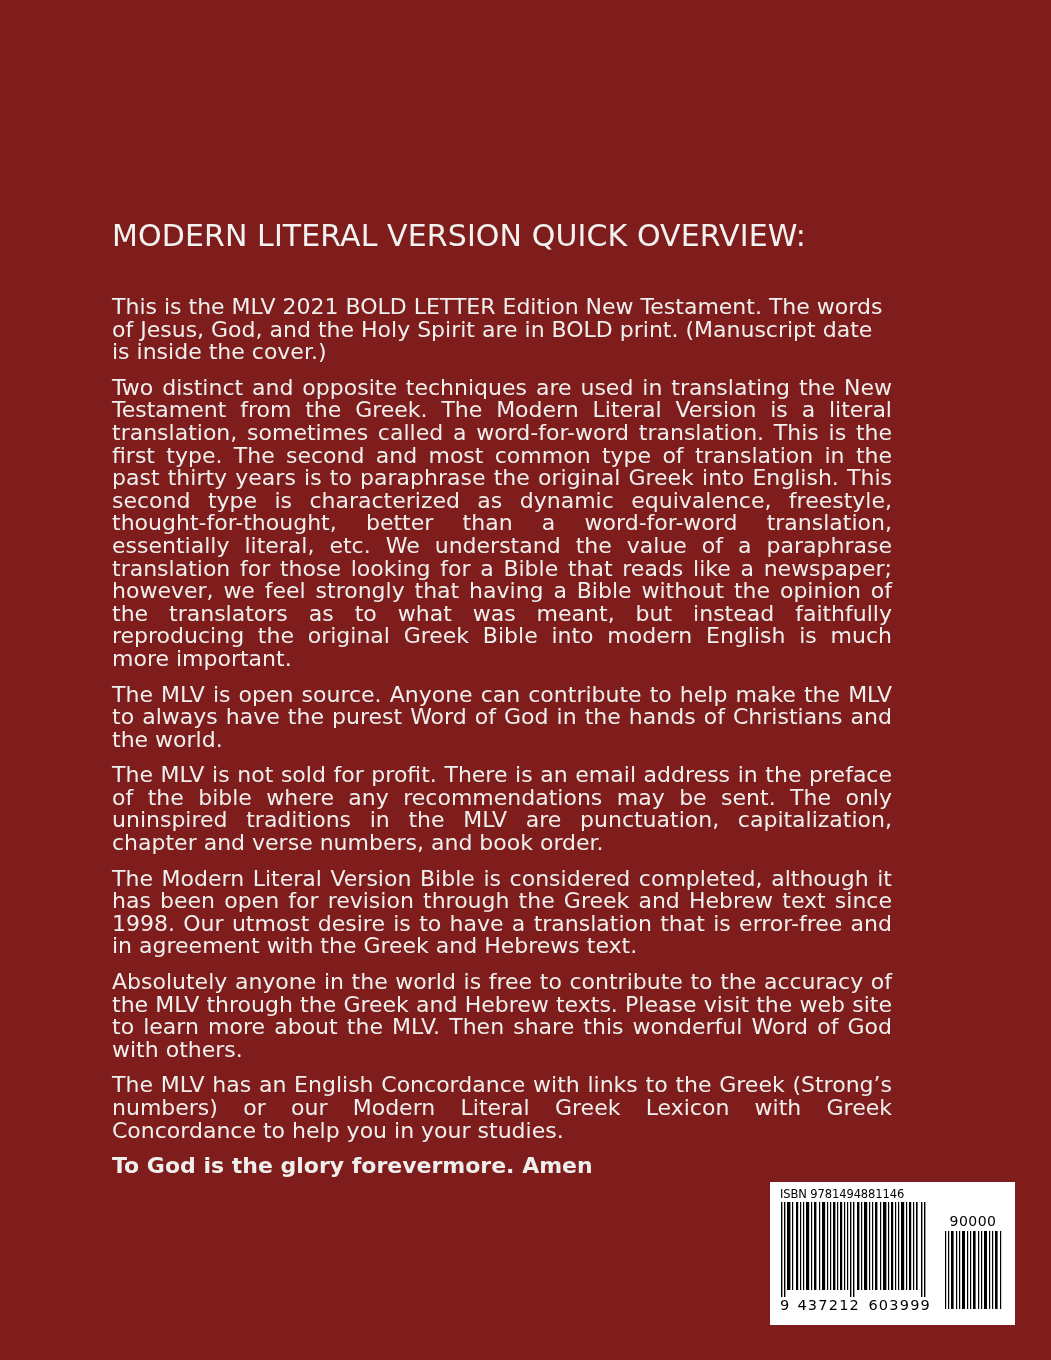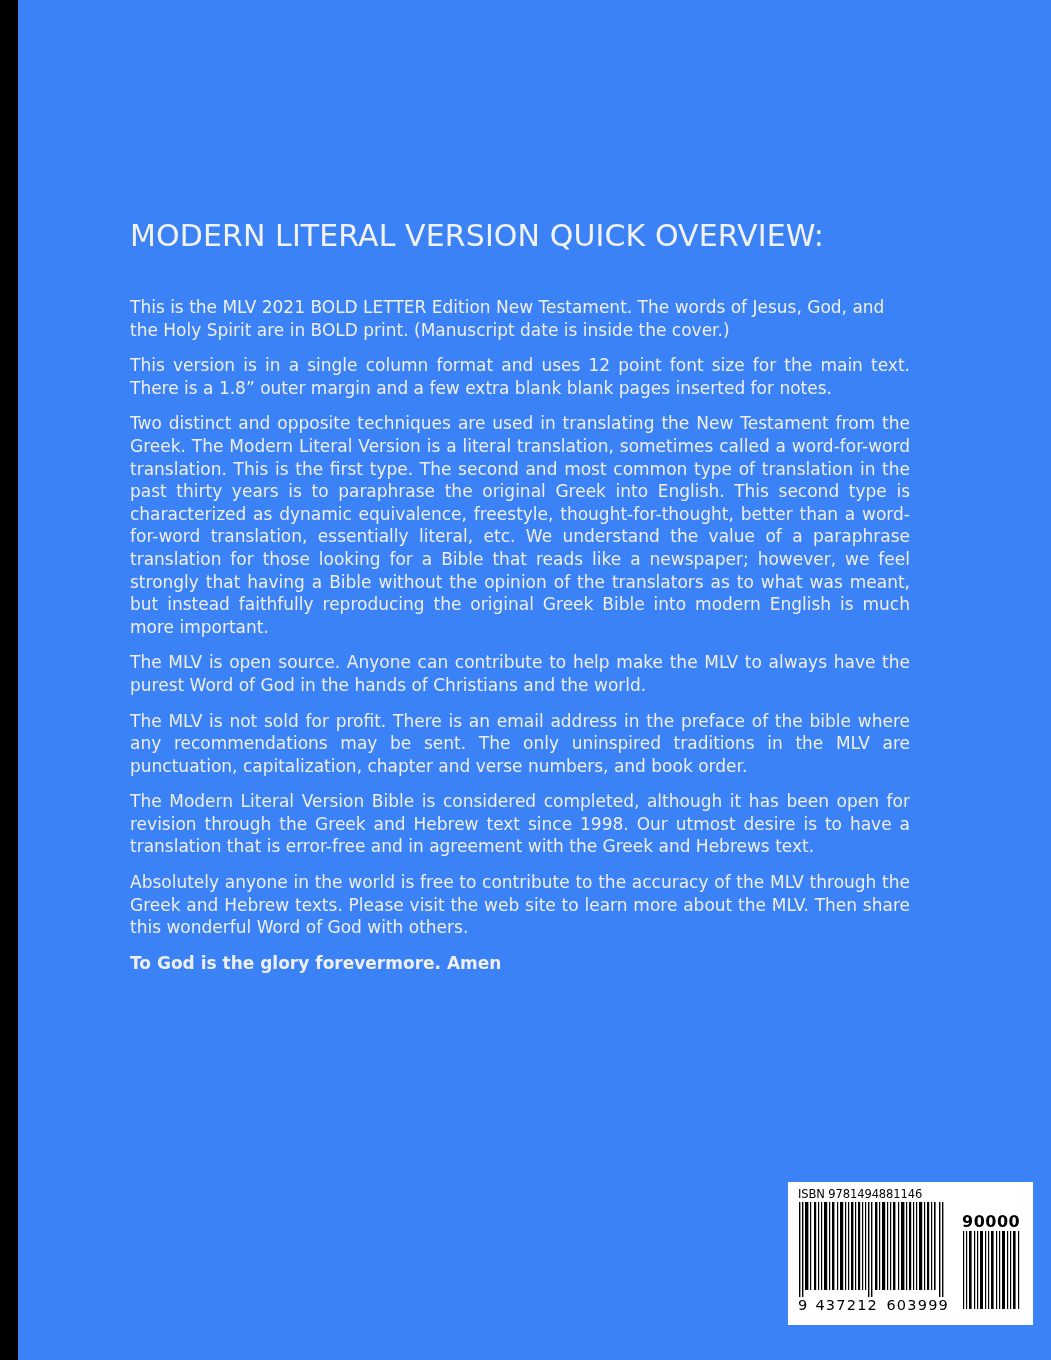--- a/index.html
+++ b/index.html
@@ -13,22 +13,21 @@
     height: 1360px;
     position: relative;
     overflow: hidden;
     font-family: "DejaVu Sans", "Liberation Sans", sans-serif;
     -webkit-font-smoothing: antialiased;
   }
 
   .cover {
     position: absolute;
     inset: 0;
-    background: #3b82f6;
-    margin-left: 18px;
+    background: #7f1d1d;
   }
 
   .content {
     position: absolute;
     left: 112px;
     top: 218px;
     width: 780px;
   }
 
   .cover-title {
@@ -36,21 +35,21 @@
     font-size: 30px;
     line-height: 36px;
     font-weight: 400;
     letter-spacing: 0.1px;
     margin: 0 0 42px 0;
     white-space: nowrap;
   }
 
   .para {
     color: #efefed;
-    font-size: 17px;
+    font-size: 22px;
     line-height: 22.6px;
     margin: 0 0 13px 0;
     text-align: justify;
     text-justify: inter-word;
     hyphens: none;
   }
   .para:last-of-type {
     margin-bottom: 0;
   }
   .para.ragged {
@@ -101,27 +100,26 @@
     position: relative;
     width: 58px;
     height: 100%;
     display: flex;
     flex-direction: column;
     justify-content: flex-end;
     padding-bottom: 12px;
   }
   .addon-digits {
     color: #000;
-    font-size: 16px;
+    font-size: 14px;
     line-height: 15px;
     text-align: center;
     letter-spacing: 0.5px;
     margin-bottom: 2px;
     white-space: nowrap;
-    font-weight: bold;
   }
   .bars {
     width: 100%;
     display: block;
   }
   .ean-digits {
     display: flex;
     align-items: baseline;
     color: #000;
     font-size: 14.5px;
@@ -138,33 +136,33 @@
 <body>
 
 <div class="cover">
 
   <div class="content">
 
     <h1 class="cover-title">MODERN LITERAL VERSION QUICK OVERVIEW:</h1>
 
     <p class="para ragged">This is the MLV 2021 BOLD LETTER Edition New Testament. The words of Jesus, God, and the Holy Spirit are in BOLD print. (Manuscript date is inside the cover.)</p>
 
-    <p class="para">This version is in a single column format and uses 12 point font size for the main text. There is a 1.8” outer margin and a few extra blank blank pages inserted for notes.</p>
 
 
     <p class="para">Two distinct and opposite techniques are used in translating the New Testament from the Greek. The Modern Literal Version is a literal translation, sometimes called a word-for-word translation. This is the first type. The second and most common type of translation in the past thirty years is to paraphrase the original Greek into English. This second type is characterized as dynamic equivalence, freestyle, thought-for-thought, better than a word-for-word translation, essentially literal, etc. We understand the value of a paraphrase translation for those looking for a Bible that reads like a newspaper; however, we feel strongly that having a Bible without the opinion of the translators as to what was meant, but instead faithfully reproducing the original Greek Bible into modern English is much more important.</p>
 
     <p class="para">The MLV is open source. Anyone can contribute to help make the MLV to always have the purest Word of God in the hands of Christians and the world.</p>
 
     <p class="para">The MLV is not sold for profit. There is an email address in the preface of the bible where any recommendations may be sent. The only uninspired traditions in the MLV are punctuation, capitalization, chapter and verse numbers, and book order.</p>
 
     <p class="para">The Modern Literal Version Bible is considered completed, although it has been open for revision through the Greek and Hebrew text since 1998. Our utmost desire is to have a translation that is error-free and in agreement with the Greek and Hebrews text.</p>
 
     <p class="para">Absolutely anyone in the world is free to contribute to the accuracy of the MLV through the Greek and Hebrew texts. Please visit the web site to learn more about the MLV. Then share this wonderful Word of God with others.</p>
 
+    <p class="para">The MLV has an English Concordance with links to the Greek (Strong’s numbers) or our Modern Literal Greek Lexicon with Greek Concordance to help you in your studies.</p>
 
     <p class="para ragged tight">To God is the glory forevermore. Amen</p>
 
   </div>
 
   <div class="barcode-block">
 
     <div class="isbn-caption">ISBN 9781494881146</div>
 
     <div class="barcode-row">

